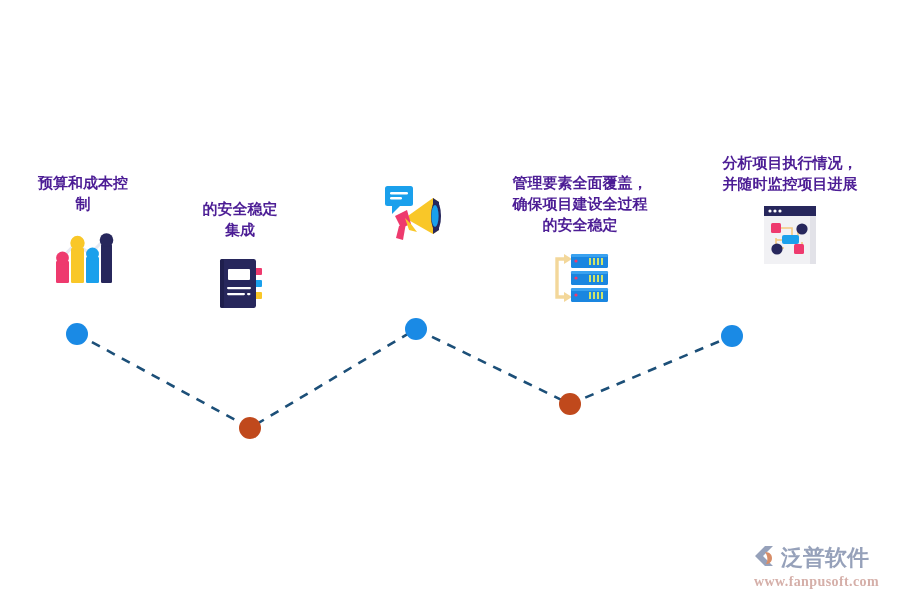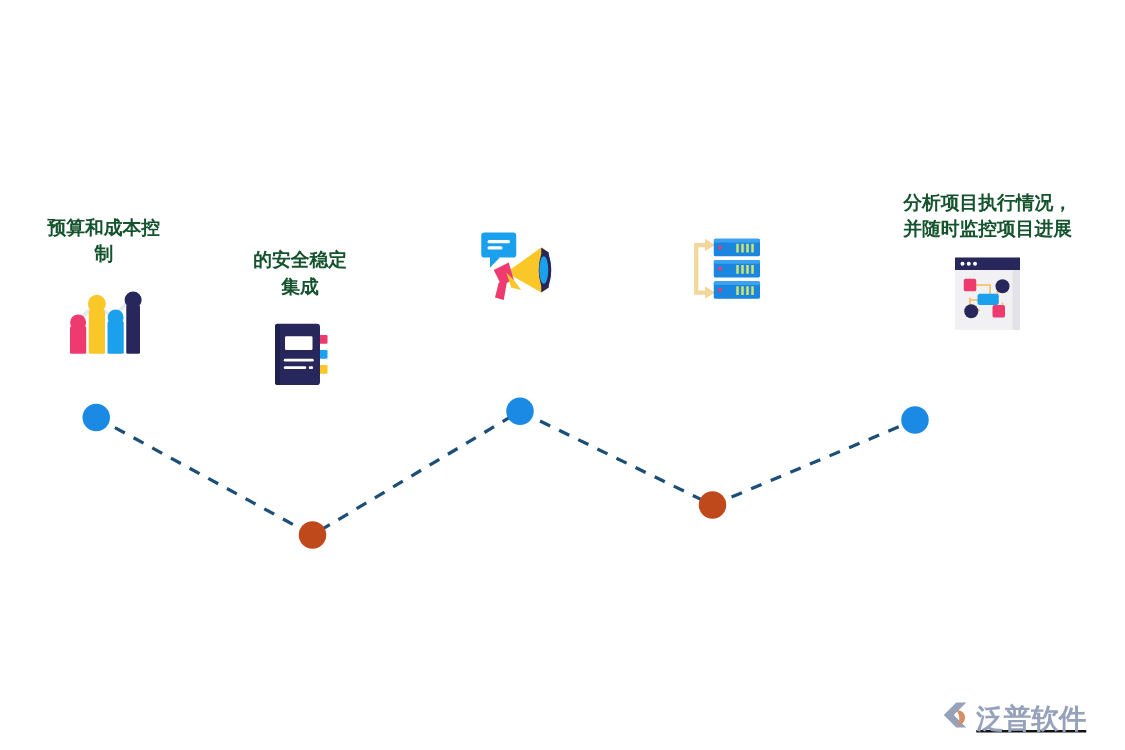--- a/index.html
+++ b/index.html
@@ -31,41 +31,40 @@
   .step {
     position: absolute;
     width: 200px;
     text-align: center;
   }
   .step-label {
     font-family: "Liberation Sans", "DejaVu Sans", sans-serif;
     font-weight: bold;
     font-size: 15px;
     line-height: 21px;
-    color: #14532d;
+    color: #4c1d95;
     letter-spacing: 0px;
     white-space: pre-line;
   }
   .step-icon {
     margin-top: 10px;
     display: flex;
     justify-content: center;
     align-items: flex-end;
     height: 62px;
   }
 
   
   #watermark {
     position: absolute;
     right: 8px;
     bottom: 10px;
     width: 140px;
     text-align: left;
     opacity: 0.92;
-    text-decoration: underline;
   }
   #watermark-row {
     display: flex;
     align-items: center;
     gap: 3px;
   }
   #watermark-mark {
     flex: 0 0 auto;
   }
   #watermark-cn {
@@ -163,20 +162,23 @@
 
         <path d="M14 32 L26 26 L30 40 L20 44 Z" fill="#ee3a6e"></path>
         <path d="M18 42 L25 39 L22 56 L15 54 Z" fill="#ee3a6e"></path>
 
         <path d="M24 34 L30 40 L36 48 L28 46 Z" fill="#f9c728"></path>
       </svg>
     </div>
   </div>
 
   <div class="step" style="left:480px; top:172px;">
+    <div class="step-label">管理要素全面覆盖，
+确保项目建设全过程
+的安全稳定</div>
     <div class="step-icon">
       <svg width="62" height="58" viewBox="0 0 62 58" xmlns="http://www.w3.org/2000/svg">
 
         <path d="M16 10 L8 10 L8 48 L16 48" fill="none" stroke="#f3d79a" stroke-width="3.4"></path>
         <polygon points="15,5 23,10 15,15" fill="#f3d79a"></polygon>
         <polygon points="15,43 23,48 15,53" fill="#f3d79a"></polygon>
 
         <rect x="22" y="5" width="37" height="14" rx="1.5" fill="#1a86e0"></rect>
         <rect x="22" y="5" width="37" height="3" rx="1.5" fill="#3aa2f0"></rect>
         <circle cx="27" cy="12" r="1.6" fill="#ee3a6e"></circle>
@@ -245,15 +247,16 @@
   <div id="watermark">
     <div id="watermark-row">
       <span id="watermark-mark">
         <svg width="26" height="26" viewBox="0 0 26 26" xmlns="http://www.w3.org/2000/svg">
           <path d="M3 13 L13 3 L21 3 L11 13 L21 23 L13 23 Z" fill="#8e9ab5"></path>
           <path d="M13 9 C18 9 20 12 20 15 C20 19 17 21 14 21 C16 18 16 13 13 9 Z" fill="#d4845c"></path>
         </svg>
       </span>
       <span id="watermark-cn">泛普软件</span>
     </div>
+    <div id="watermark-url">www.fanpusoft.com</div>
   </div>
 
 </div>
 
 </body></html>

